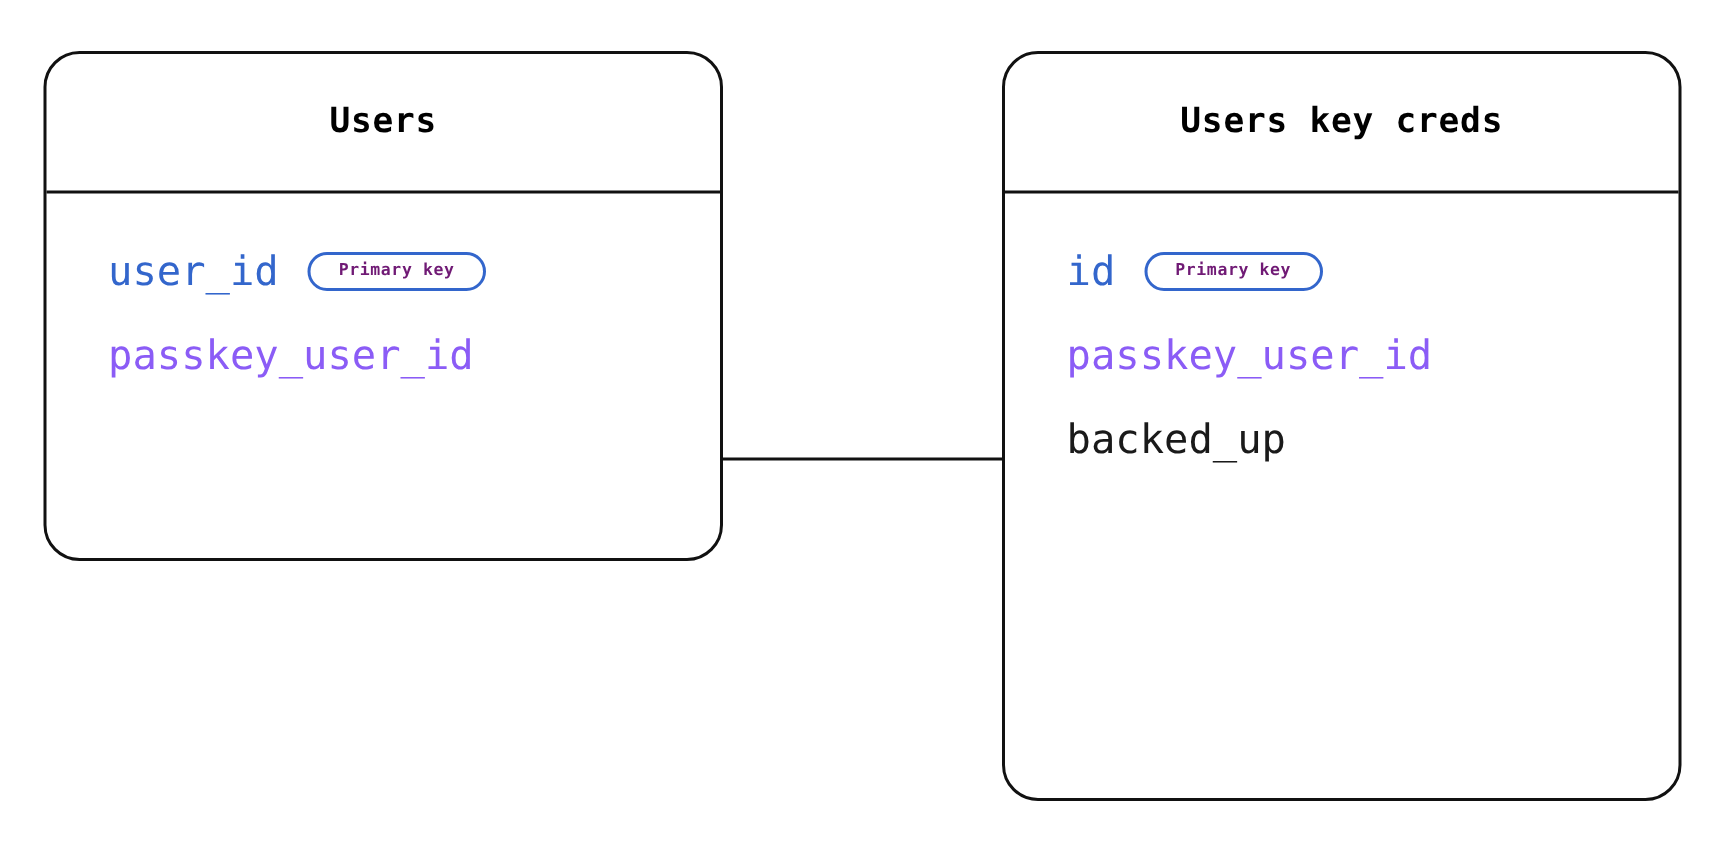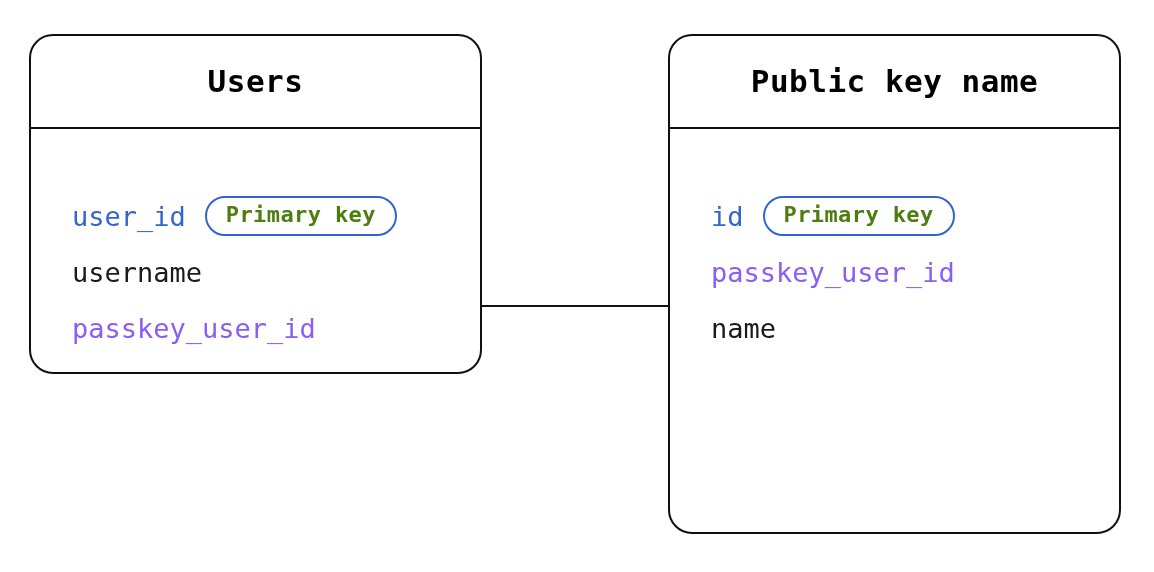--- a/index.html
+++ b/index.html
@@ -46,35 +46,35 @@
     left: 0;
     top: 0;
     right: 0;
     height: 91px;
     display: flex;
     align-items: center;
     justify-content: center;
     border-bottom: 2px solid #111111;
   }
   .entity-title {
-    font-size: 31px;
+    font-size: 23px;
     font-weight: bold;
     color: #000000;
     letter-spacing: 0.5px;
     line-height: 1;
     white-space: nowrap;
   }
 
   
   .field-list {
     position: absolute;
     left: 0;
     right: 0;
     top: 93px;
-    padding: 59px 0 0 41px;
+    padding: 24px 0 0 41px;
   }
   .field-row {
     display: flex;
     align-items: center;
     height: 56px;
     white-space: nowrap;
   }
   .field-name {
     font-size: 27px;
     line-height: 1;
@@ -89,23 +89,23 @@
 
   
   .pk-badge {
     display: inline-flex;
     align-items: center;
     justify-content: center;
     margin-left: 19px;
     padding: 3px 19px 5px 19px;
     border: 2px solid #3366cc;
     border-radius: 999px;
-    font-size: 22px;
+    font-size: 11px;
     font-weight: bold;
-    color: #4d7c0f;
+    color: #701a75;
     letter-spacing: 0.4px;
     line-height: 1.25;
     white-space: nowrap;
   }
 
   
   #relationship-line {
     position: absolute;
     left: 481px;
     top: 305px;
@@ -123,51 +123,48 @@
     <div class="entity-header">
       <div class="entity-title">Users</div>
     </div>
     <div class="field-list">
 
       <div class="field-row">
         <span class="field-name pk">user_id</span>
         <span class="pk-badge">Primary key</span>
       </div>
 
-      <div class="field-row">
-        <span class="field-name">username</span>
-      </div>
 
       <div class="field-row">
         <span class="field-name fk">passkey_user_id</span>
       </div>
 
     </div>
   </div>
 
   <div id="relationship-line"></div>
 
   <div class="entity" id="entity-pkcreds">
     <div class="entity-header">
-      <div class="entity-title">Public key name</div>
+      <div class="entity-title">Users key creds</div>
     </div>
     <div class="field-list">
 
       <div class="field-row">
         <span class="field-name pk">id</span>
         <span class="pk-badge">Primary key</span>
       </div>
 
 
       <div class="field-row">
         <span class="field-name fk">passkey_user_id</span>
       </div>
 
+      <div class="field-row">
+        <span class="field-name">backed_up</span>
+      </div>
 
-      <div class="field-row">
-        <span class="field-name">name</span>
-      </div>
 
 
     </div>
   </div>
 
 </div>
 
 </body></html>

